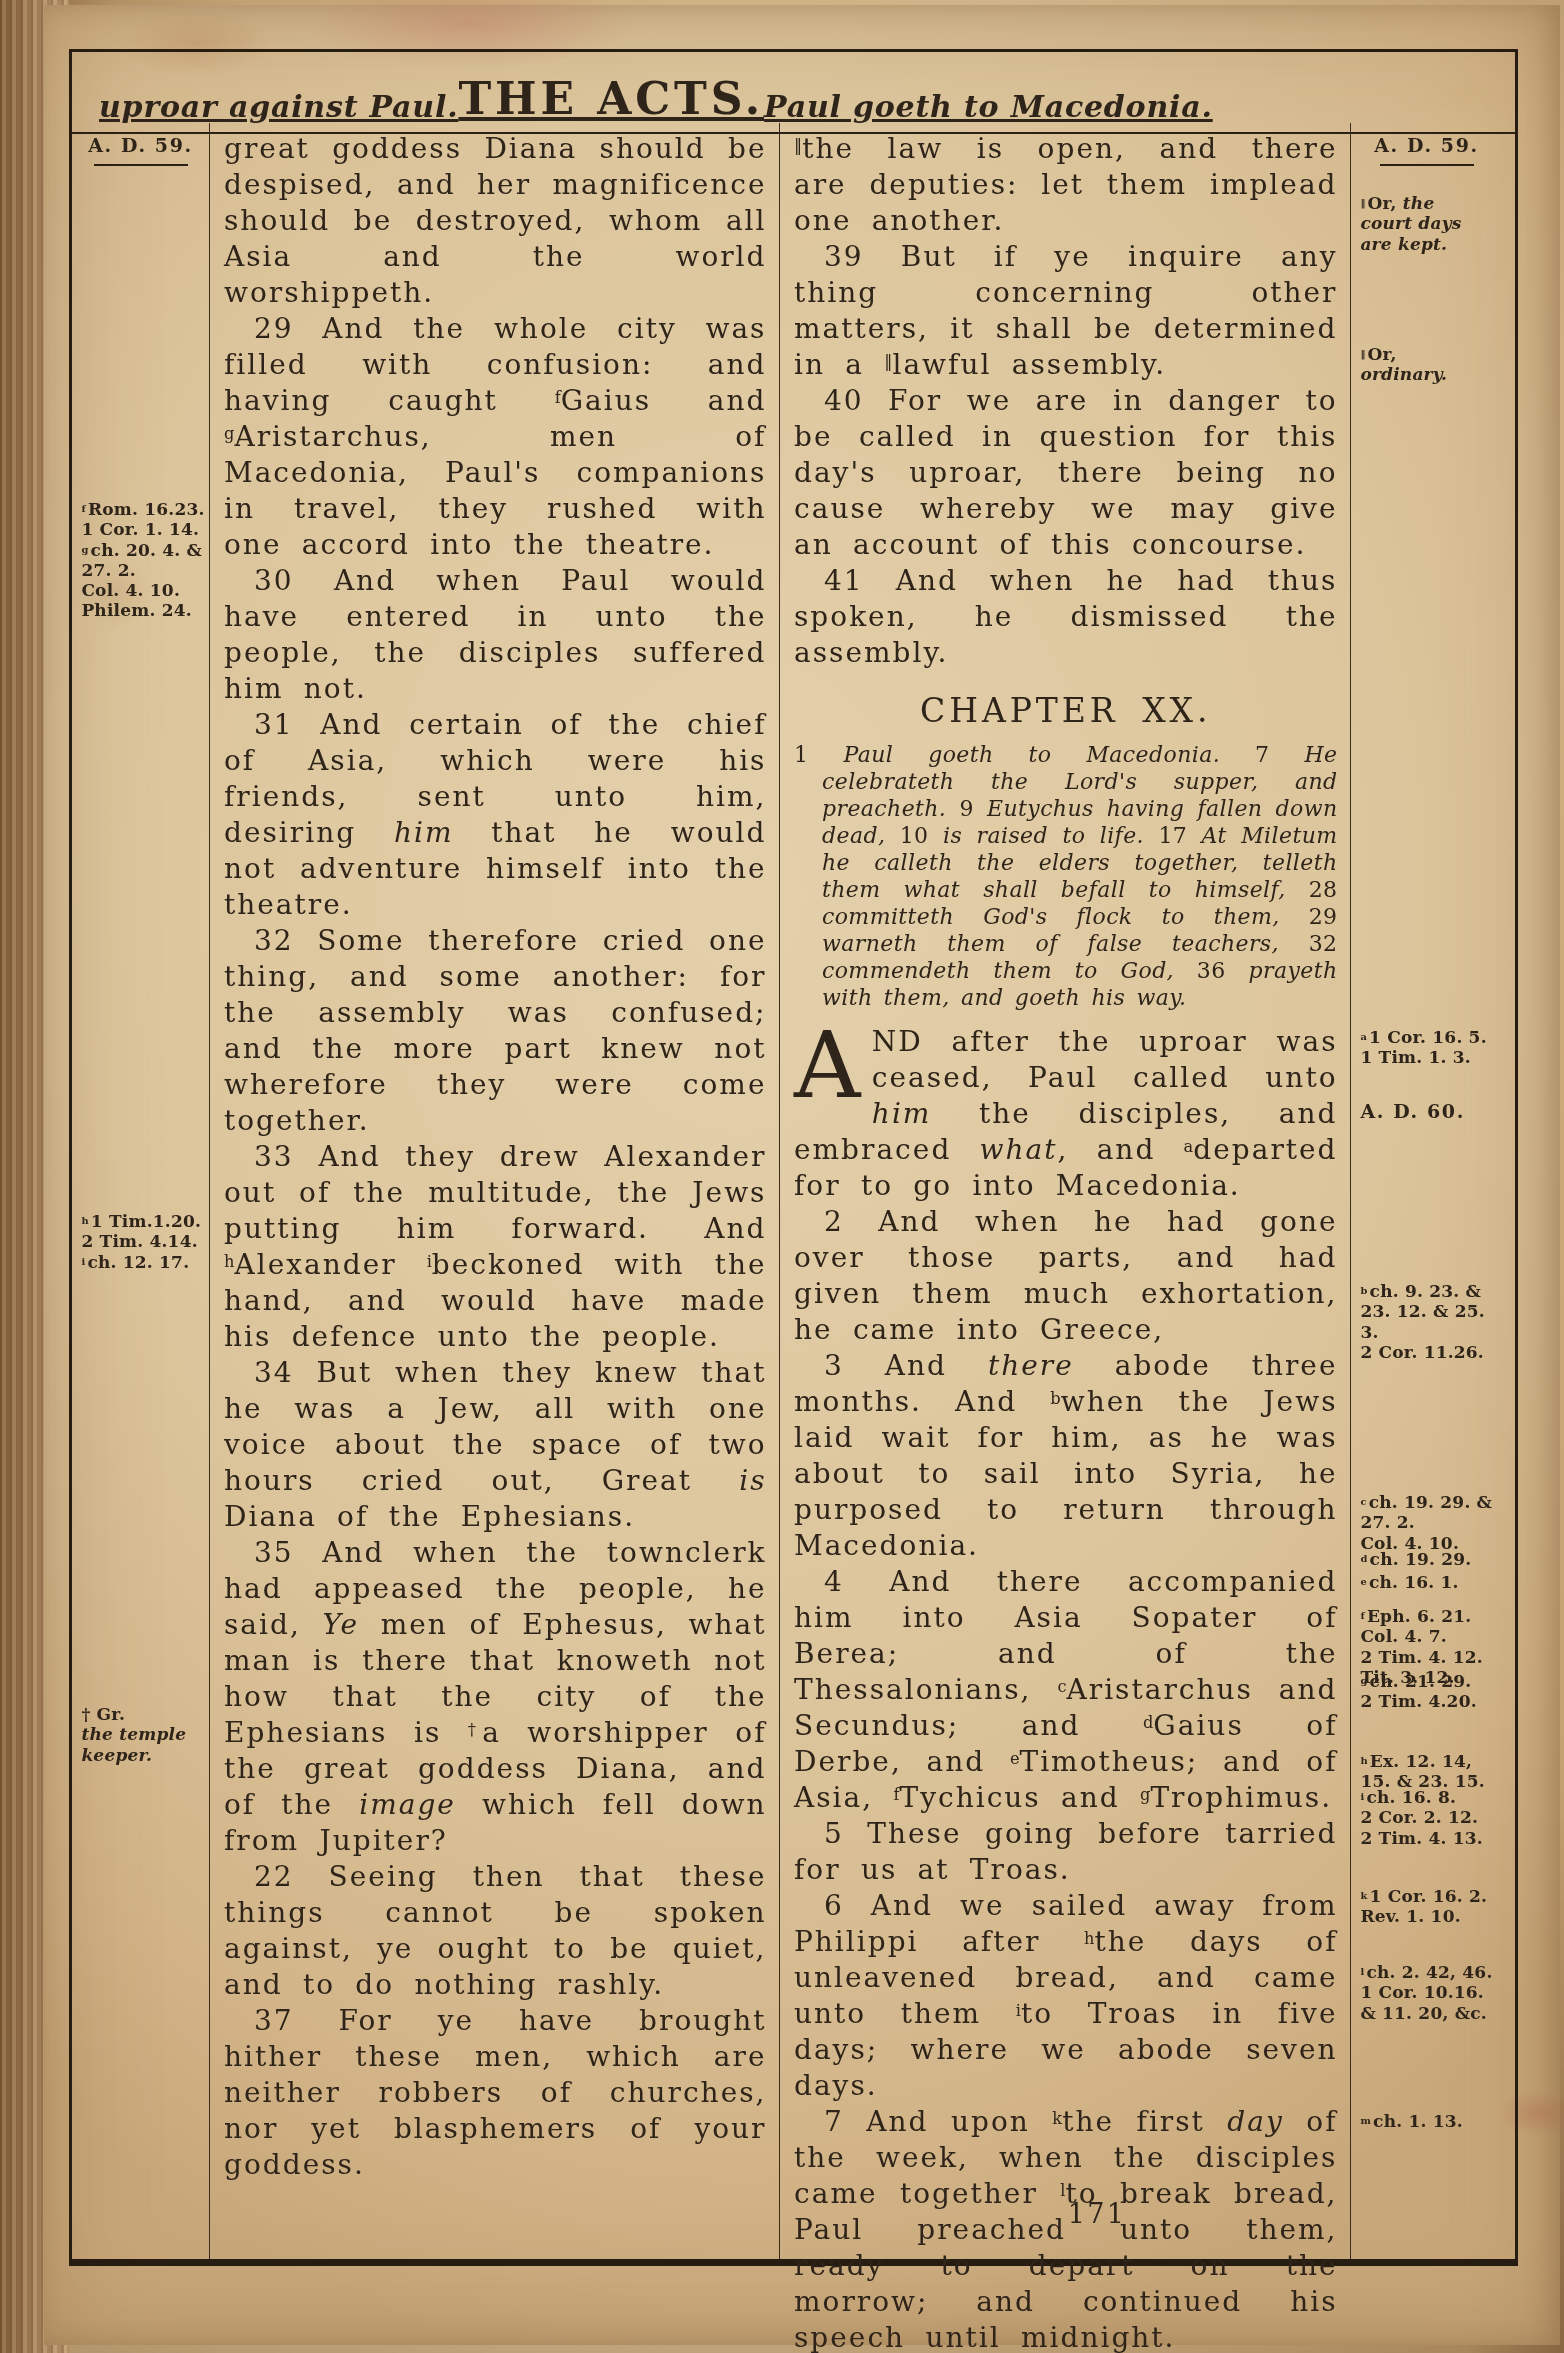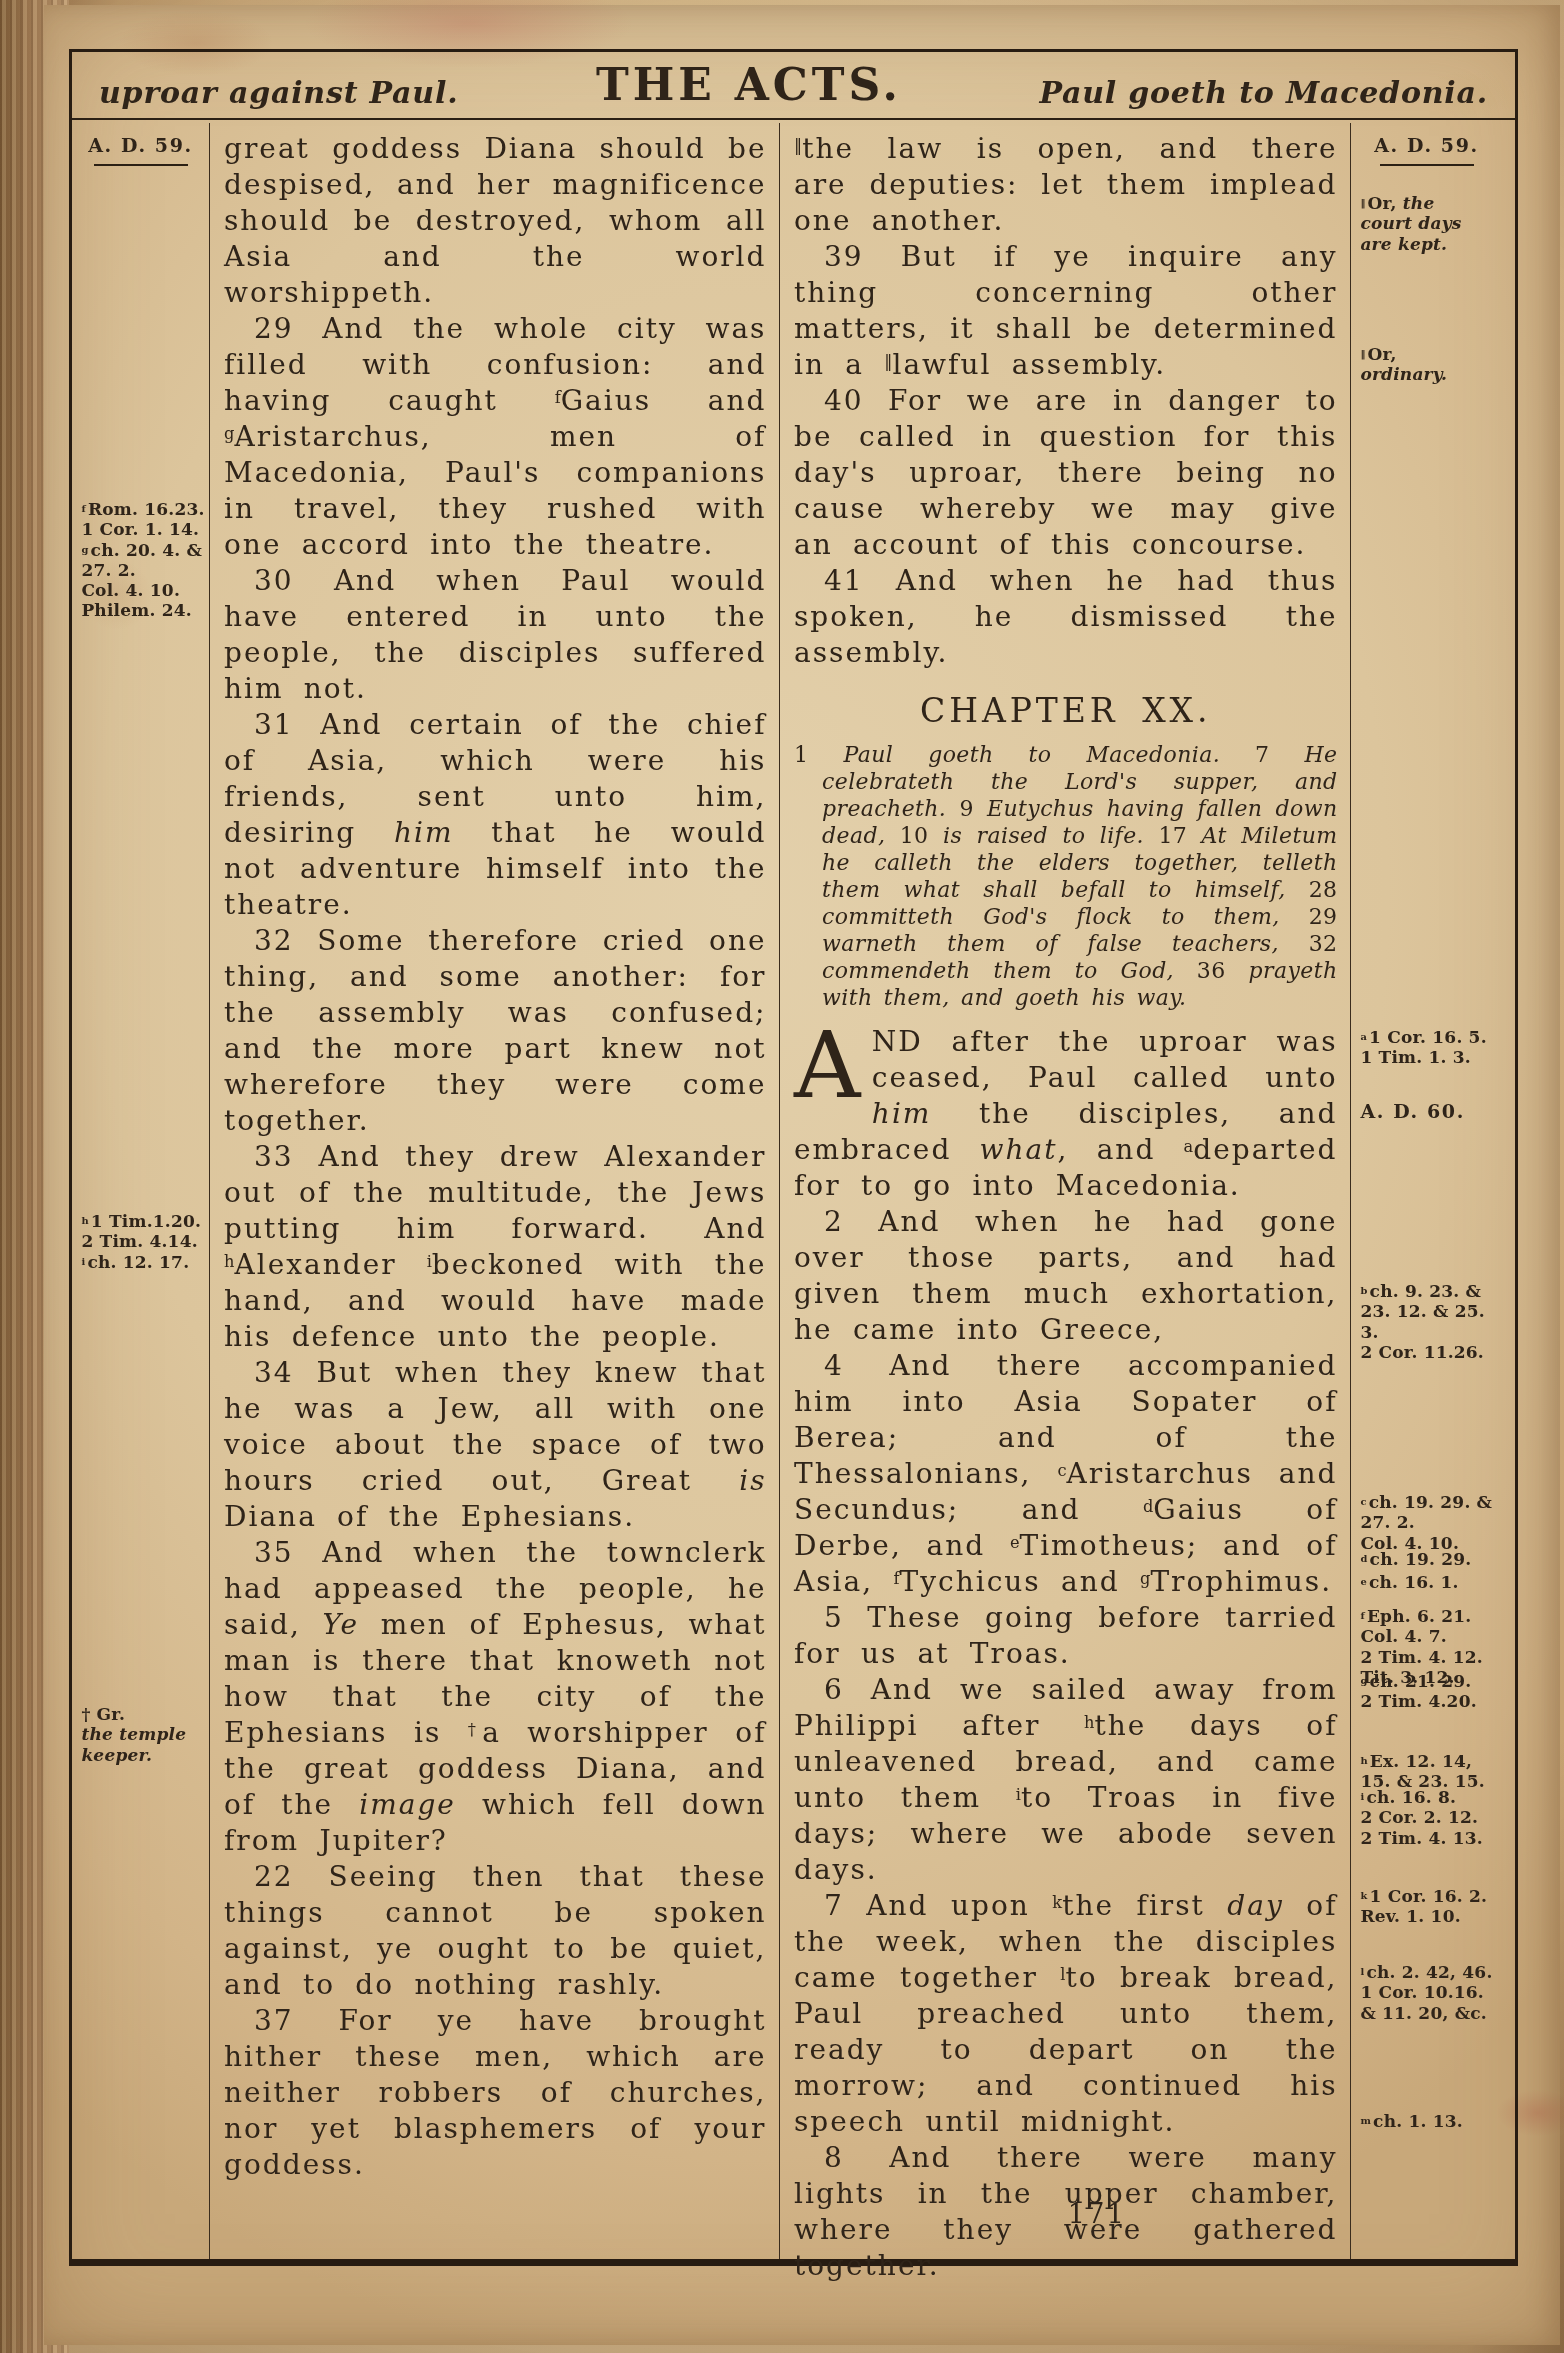--- a/index.html
+++ b/index.html
@@ -28,22 +28,22 @@
       radial-gradient(110px 47px at 196px 43px, rgba(170,110,70,0.25), rgba(170,110,70,0) 70%),
       radial-gradient(70px 31px at 1471px 94px, rgba(200,170,120,0.35), rgba(200,170,120,0) 75%),
       radial-gradient(47px 47px at 117px 595px, rgba(150,95,55,0.12), rgba(150,95,55,0) 75%),
       radial-gradient(55px 31px at 1538px 2113px, rgba(165,70,55,0.25), rgba(165,70,55,0) 75%);
   }
   .frame{
     position:absolute;left:69px;top:49px;width:1443px;height:2207px;
     border:3.9px solid #271c12;border-bottom-width:7px;color:#2f2419;
   }
   .running-head{
-    height:68px;display:flex;justify-content:space-between;align-items:flex-end;
-    padding:0 27px 7.8px 27px;border-bottom:2.3px solid #2b2014;box-sizing:border-box;
+    height:82px;display:flex;align-items:flex-end;
+    padding:0 27px 7.8px 27px;border-bottom:2.3px solid #2b2014;box-sizing:border-box;text-decoration:underline;
   }
   .rh-side{font-style:italic;font-size:30px;font-weight:bold;letter-spacing:0.8px;}
   .rh-center{font-size:44px;font-weight:bold;letter-spacing:3.9px;}
   .content{position:absolute;left:0;right:0;top:71px;bottom:0;display:flex;}
   .margin-col{position:relative;box-sizing:border-box;font-weight:bold;}
   .margin-left{width:138px;border-right:1.6px solid #3a2c1d;}
   .margin-right{width:152px;border-left:1.6px solid #3a2c1d;}
   .text-col{width:570px;box-sizing:border-box;padding:7.8px 12.5px 0 14px;
     font-size:28px;line-height:36px;letter-spacing:2px;word-spacing:9.4px;text-align:justify;}
   .col1{border-right:1.6px solid #3a2c1d;}
@@ -121,20 +121,21 @@
 
     <div class="text-col col2" id="col2">
         <p class="verse"><sup class="ref">‖</sup>the law is open, and there are deputies: let them implead one another.</p>
         <p class="verse indent">39 But if ye inquire any thing concerning other matters, it shall be determined in a <sup class="ref">‖</sup>lawful assembly.</p>
         <p class="verse indent">40 For we are in danger to be called in question for this day's uproar, there being no cause whereby we may give an account of this concourse.</p>
         <p class="verse indent">41 And when he had thus spoken, he dismissed the assembly.</p>
         <div class="chapter-heading">CHAPTER XX.</div>
         <p class="summary">1 <span class="it">Paul goeth to Macedonia.</span> 7 <span class="it">He celebrateth the Lord's supper, and preacheth.</span> 9 <span class="it">Eutychus having fallen down dead,</span> 10 <span class="it">is raised to life.</span> 17 <span class="it">At Miletum he calleth the elders together, telleth them what shall befall to himself,</span> 28 <span class="it">committeth God's flock to them,</span> 29 <span class="it">warneth them of false teachers,</span> 32 <span class="it">commendeth them to God,</span> 36 <span class="it">prayeth with them, and goeth his way.</span></p>
         <p class="verse"><span class="dropcap">A</span>ND after the uproar was ceased, Paul called unto <span class="it">him</span> the disciples, and embraced <span class="it">what</span>, and <sup class="ref">a</sup>departed for to go into Macedonia.</p>
         <p class="verse indent">2 And when he had gone over those parts, and had given them much exhortation, he came into Greece,</p>
+        <p class="verse indent">3 And <span class="it">there</span> abode three months. And <sup class="ref">b</sup>when the Jews laid wait for him, as he was about to sail into Syria, he purposed to return through Macedonia.</p>
         <p class="verse indent">4 And there accompanied him into Asia Sopater of Berea; and of the Thessalonians, <sup class="ref">c</sup>Aristarchus and Secundus; and <sup class="ref">d</sup>Gaius of Derbe, and <sup class="ref">e</sup>Timotheus; and of Asia, <sup class="ref">f</sup>Tychicus and <sup class="ref">g</sup>Trophimus.</p>
         <p class="verse indent">5 These going before tarried for us at Troas.</p>
         <p class="verse indent">6 And we sailed away from Philippi after <sup class="ref">h</sup>the days of unleavened bread, and came unto them <sup class="ref">i</sup>to Troas in five days; where we abode seven days.</p>
         <p class="verse indent">7 And upon <sup class="ref">k</sup>the first <span class="it">day</span> of the week, when the disciples came together <sup class="ref">l</sup>to break bread, Paul preached unto them, ready to depart on the morrow; and continued his speech until midnight.</p>
         <p class="verse indent">8 And there were many lights in the upper chamber, where they were gathered together.</p>
       </div>
 
     <div class="margin-col margin-right" id="margin-right">
       <div class="ad-block" style="top:11px;">
         <div class="ad-label">A. D. 59.</div>

